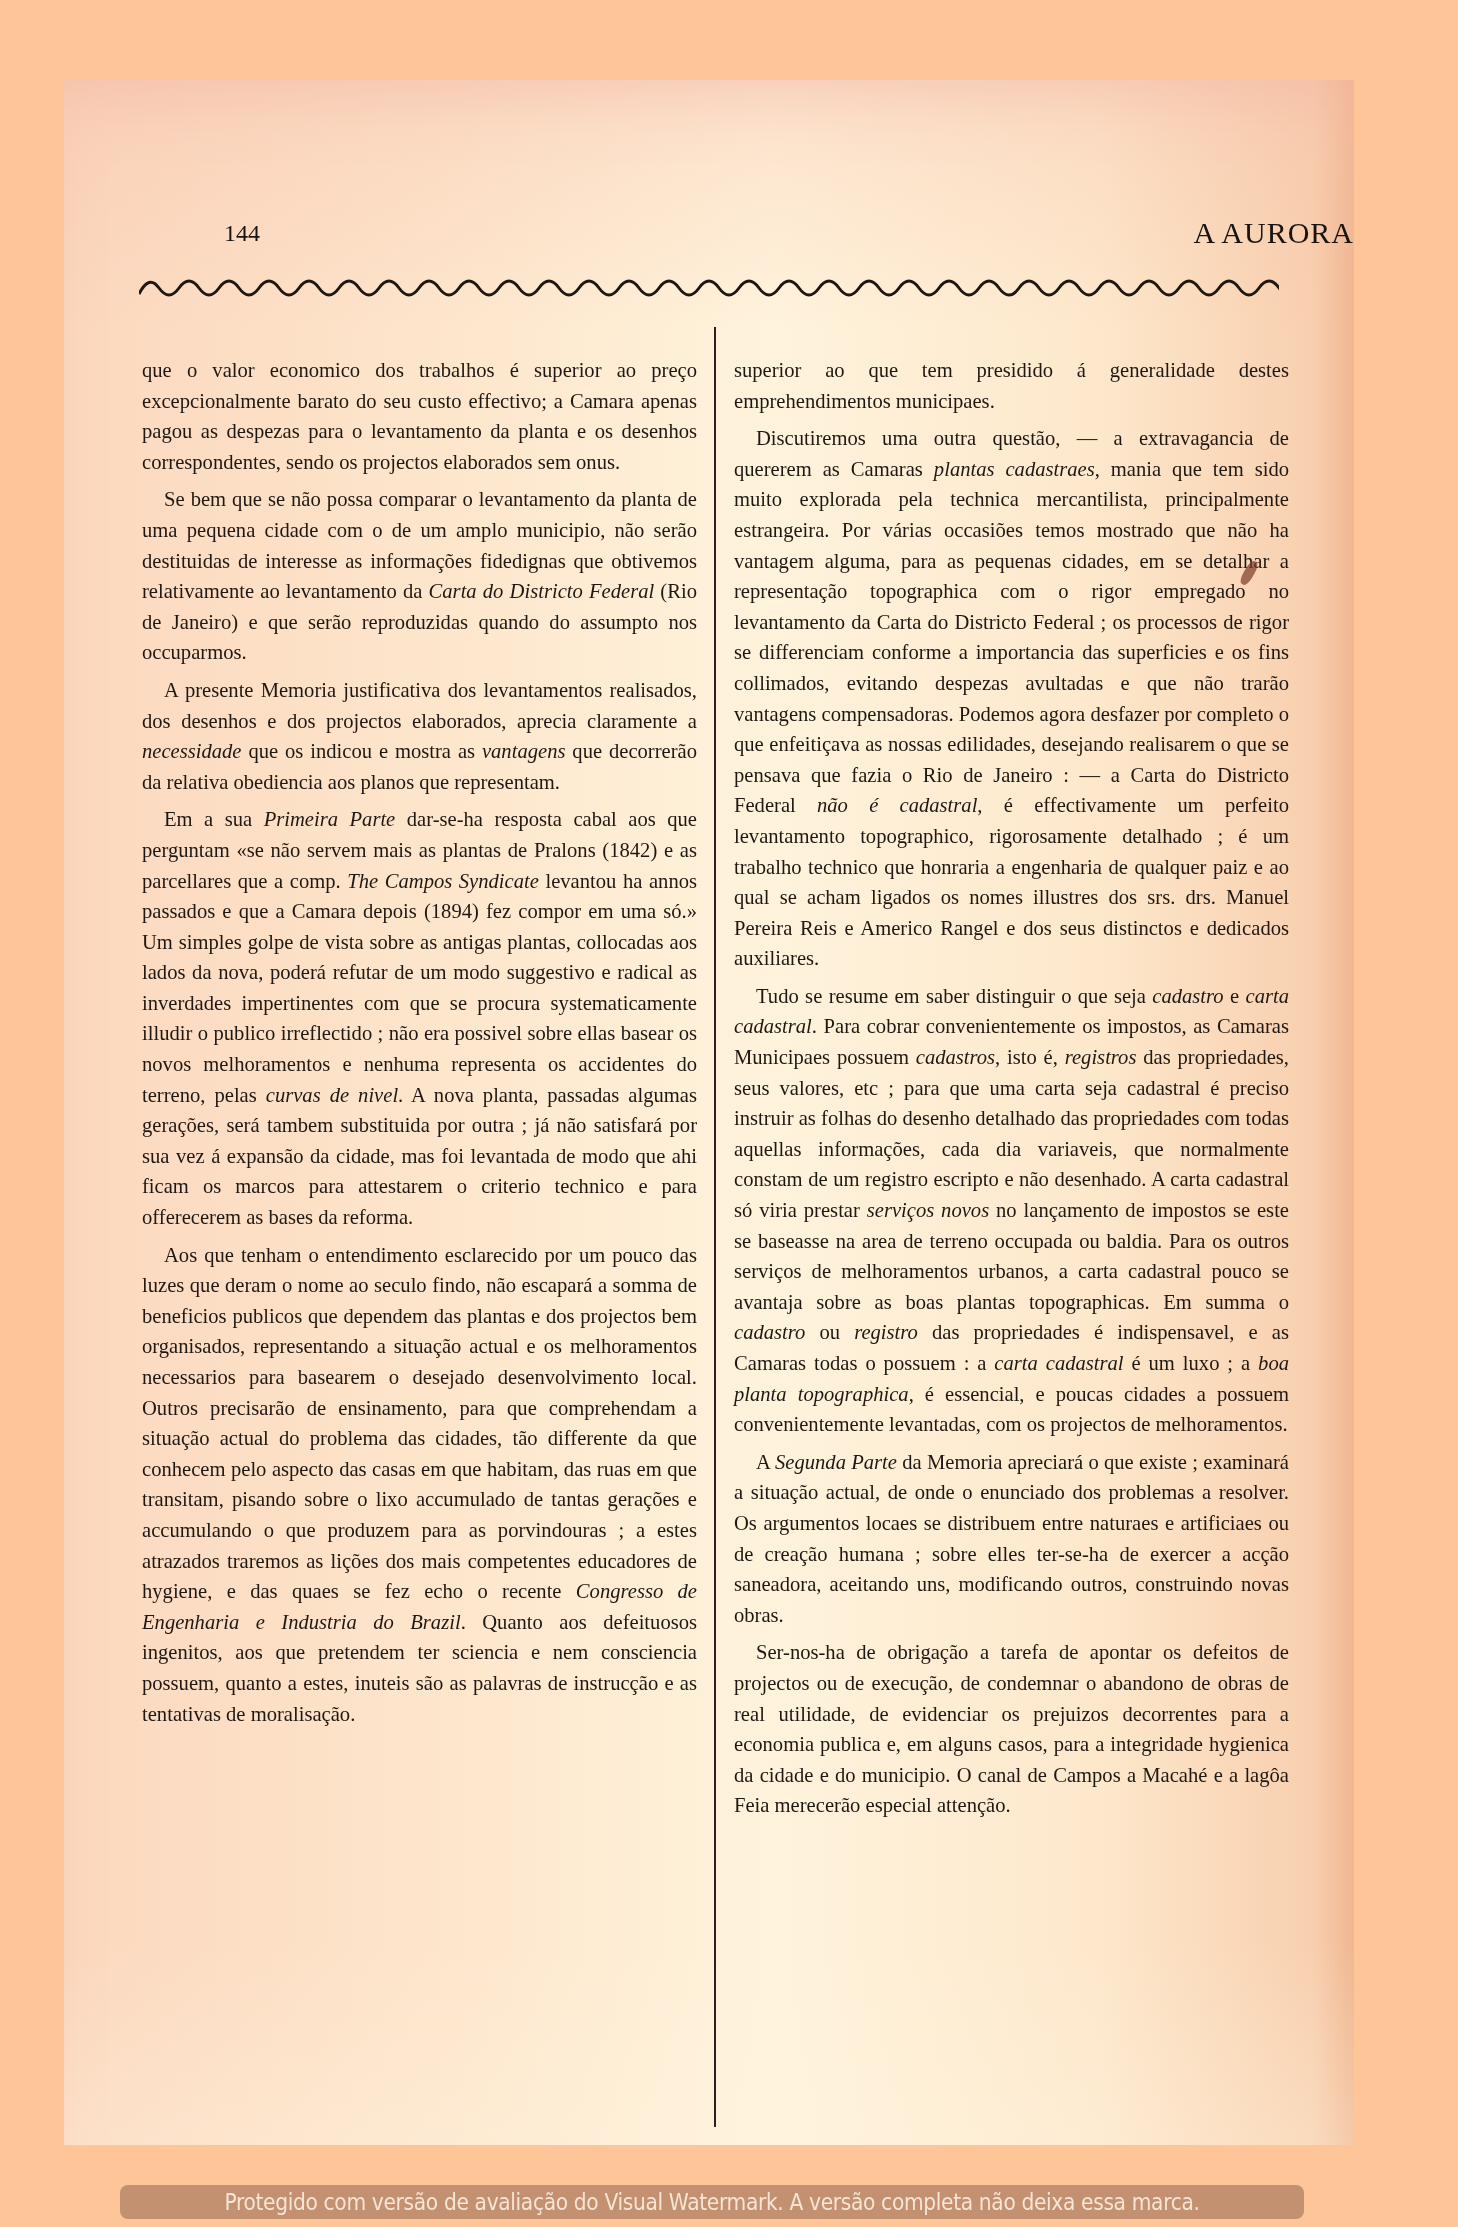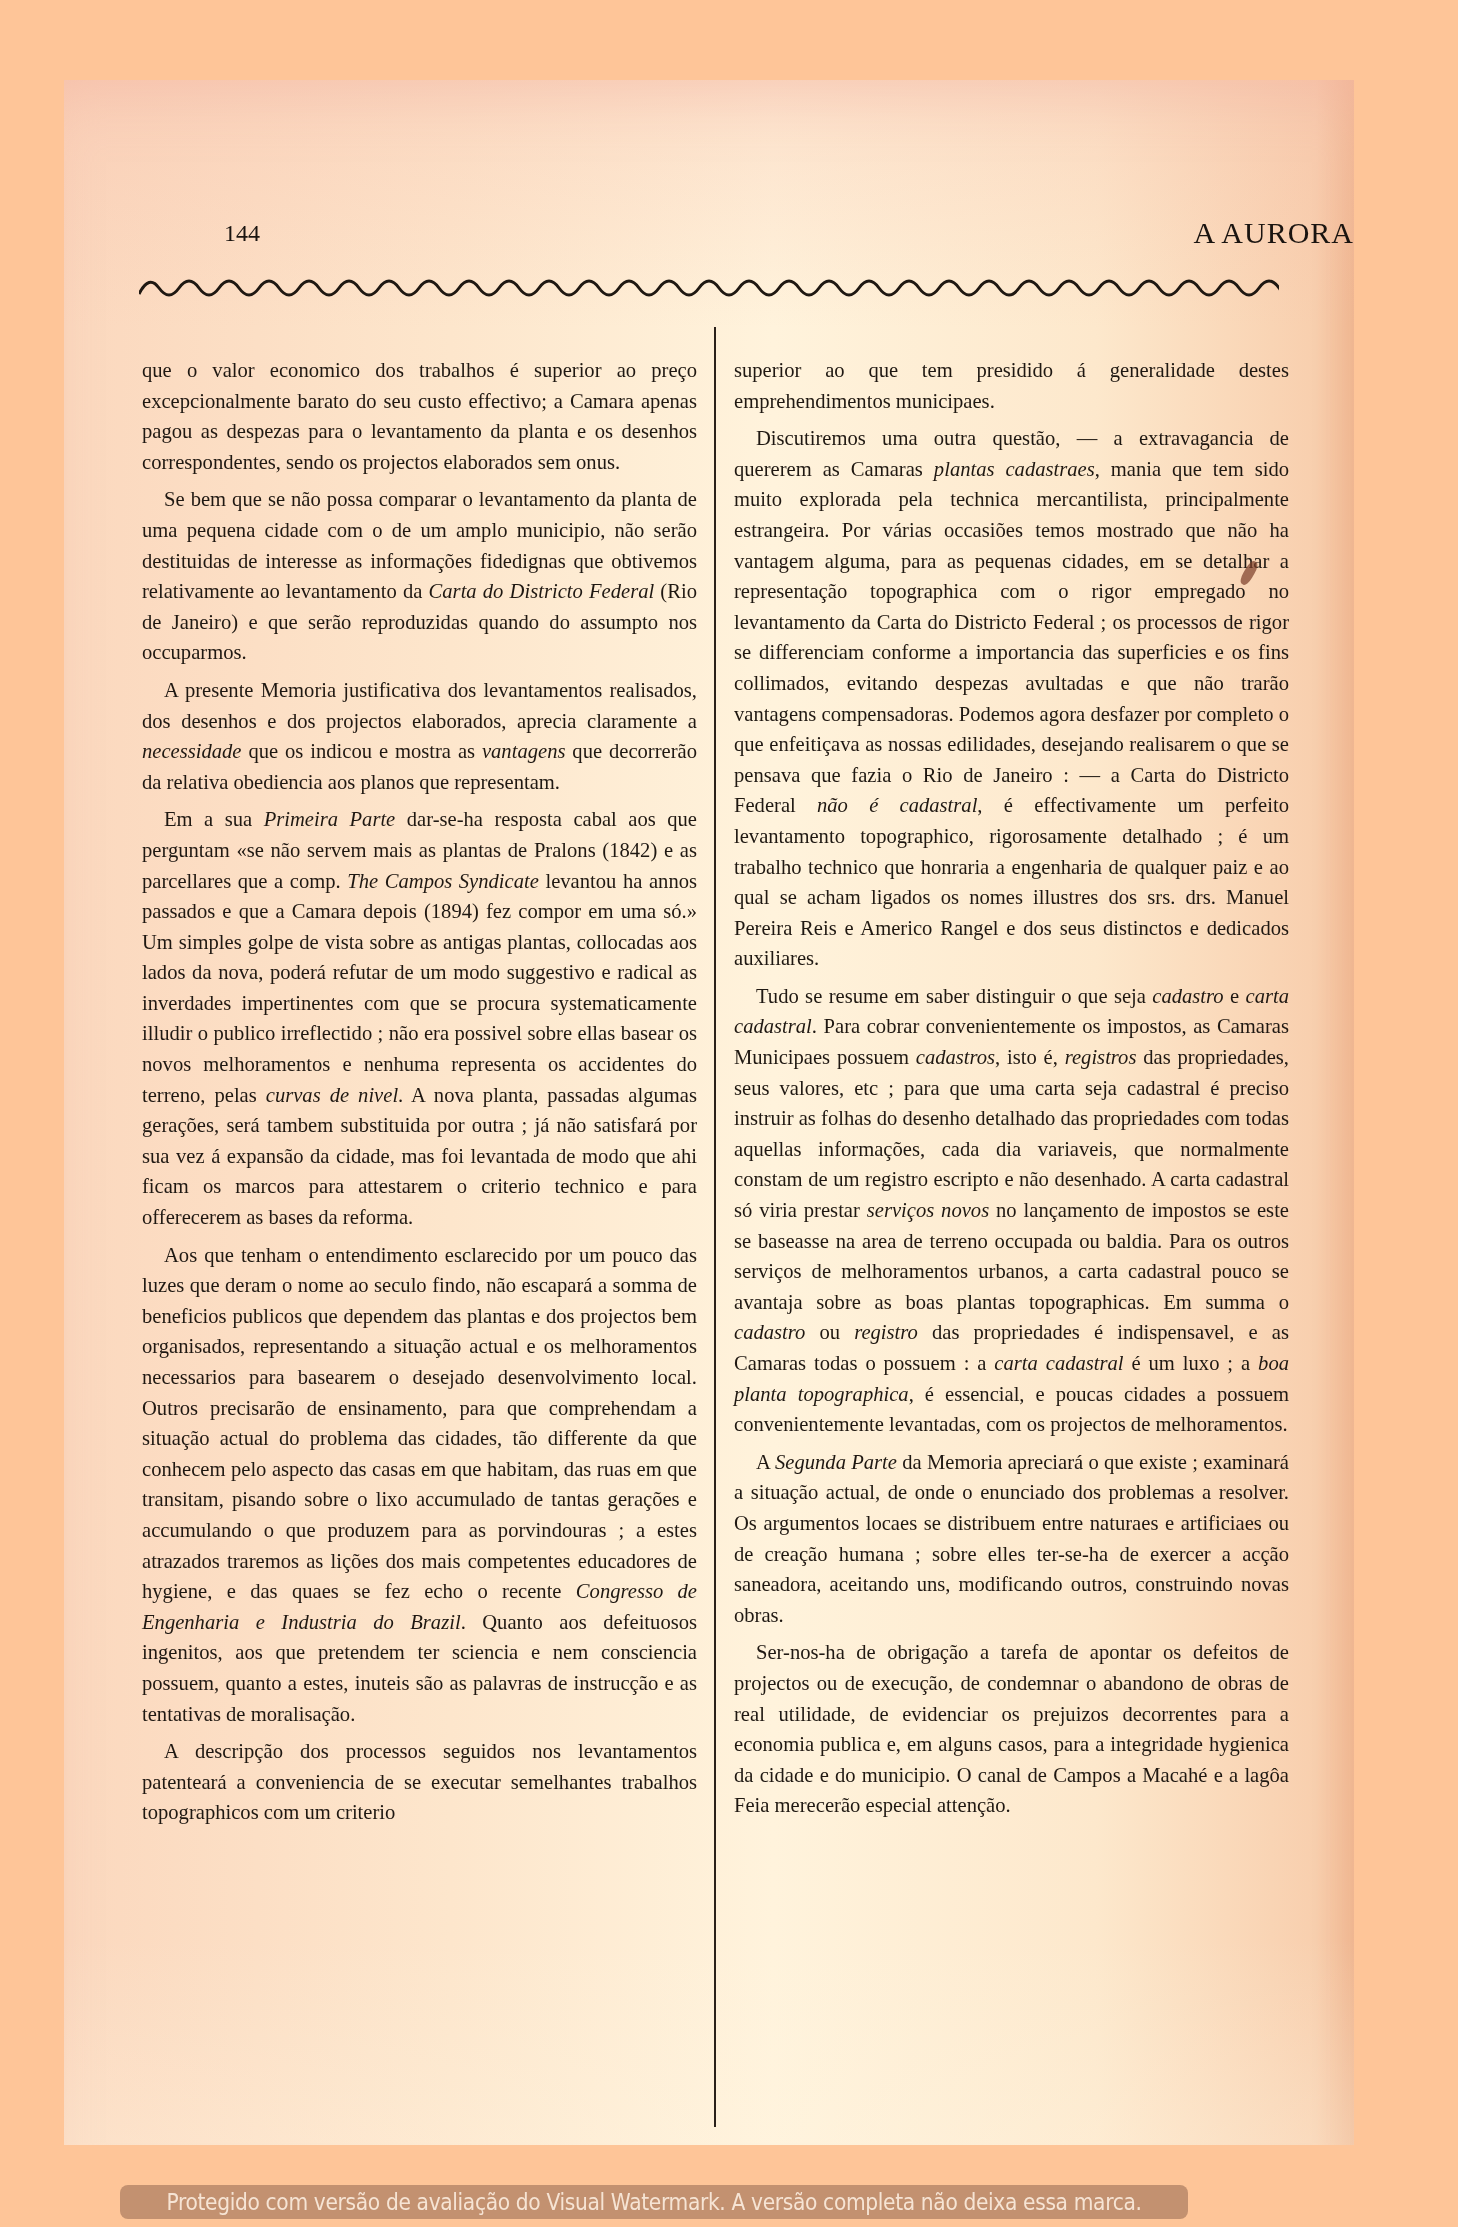--- a/index.html
+++ b/index.html
@@ -48,21 +48,21 @@
     position: absolute; left: 572px; top: 0; width: 2px; height: 1800px; background: #2a211a;
   }
   .col p { margin: 0 0 7px 0; text-indent: 22px; }
   .col p.cont { text-indent: 0; }
   .col em { font-style: italic; }
   .stain {
     position: absolute; left: 1180px; top: 480px; width: 10px; height: 26px;
     background: #7a3d28; transform: rotate(30deg); border-radius: 40%; opacity: 0.7;
   }
   .watermark-bar {
-    position: absolute; left: 120px; top: 2185px; width: 1068px; height: 34px;
+    position: absolute; left: 120px; top: 2185px; width: 1184px; height: 34px;
     background: #c39170; border-radius: 8px;
     display: flex; align-items: center; justify-content: center;
   }
   .watermark-text {
     font-family: "DejaVu Sans", sans-serif; font-size: 23px; color: #f6e4d4; letter-spacing: -0.4px;
     transform: scaleX(0.88); white-space: nowrap;
   }
 </style>
 </head>
 <body>
@@ -77,21 +77,20 @@
     <path id="wavepath" fill="none" stroke="#1f1812" stroke-width="3" d="M0,24 q10,-20 20,-6 t20,0 t20,0 t20,0 t20,0 t20,0 t20,0 t20,0 t20,0 t20,0 t20,0 t20,0 t20,0 t20,0 t20,0 t20,0 t20,0 t20,0 t20,0 t20,0 t20,0 t20,0 t20,0 t20,0 t20,0 t20,0 t20,0 t20,0 t20,0 t20,0 t20,0 t20,0 t20,0 t20,0 t20,0 t20,0 t20,0 t20,0 t20,0 t20,0 t20,0 t20,0 t20,0 t20,0 t20,0 t20,0 t20,0 t20,0 t20,0 t20,0 t20,0 t20,0 t20,0 t20,0 t20,0 t20,0 t20,0 t20,0 t20,0"></path>
   </svg>
 
   <div class="columns">
     <div class="col col-left" id="left-col">
         <p class="cont">que o valor economico dos trabalhos é superior ao preço excepcionalmente barato do seu custo effectivo; a Camara apenas pagou as despezas para o levantamento da planta e os desenhos correspondentes, sendo os projectos elaborados sem onus.</p>
         <p>Se bem que se não possa comparar o levantamento da planta de uma pequena cidade com o de um amplo municipio, não serão destituidas de interesse as informações fidedignas que obtivemos relativamente ao levantamento da <em>Carta do Districto Federal</em> (Rio de Janeiro) e que serão reproduzidas quando do assumpto nos occuparmos.</p>
         <p>A presente Memoria justificativa dos levantamentos realisados, dos desenhos e dos projectos elaborados, aprecia claramente a <em>necessidade</em> que os indicou e mostra as <em>vantagens</em> que decorrerão da relativa obediencia aos planos que representam.</p>
         <p>Em a sua <em>Primeira Parte</em> dar-se-ha resposta cabal aos que perguntam «se não servem mais as plantas de Pralons (1842) e as parcellares que a comp. <em>The Campos Syndicate</em> levantou ha annos passados e que a Camara depois (1894) fez compor em uma só.» Um simples golpe de vista sobre as antigas plantas, collocadas aos lados da nova, poderá refutar de um modo suggestivo e radical as inverdades impertinentes com que se procura systematicamente illudir o publico irreflectido ; não era possivel sobre ellas basear os novos melhoramentos e nenhuma representa os accidentes do terreno, pelas <em>curvas de nivel</em>. A nova planta, passadas algumas gerações, será tambem substituida por outra ; já não satisfará por sua vez á expansão da cidade, mas foi levantada de modo que ahi ficam os marcos para attestarem o criterio technico e para offerecerem as bases da reforma.</p>
         <p>Aos que tenham o entendimento esclarecido por um pouco das luzes que deram o nome ao seculo findo, não escapará a somma de beneficios publicos que dependem das plantas e dos projectos bem organisados, representando a situação actual e os melhoramentos necessarios para basearem o desejado desenvolvimento local. Outros precisarão de ensinamento, para que comprehendam a situação actual do problema das cidades, tão differente da que conhecem pelo aspecto das casas em que habitam, das ruas em que transitam, pisando sobre o lixo accumulado de tantas gerações e accumulando o que produzem para as porvindouras ; a estes atrazados traremos as lições dos mais competentes educadores de hygiene, e das quaes se fez echo o recente <em>Congresso de Engenharia e Industria do Brazil</em>. Quanto aos defeituosos ingenitos, aos que pretendem ter sciencia e nem consciencia possuem, quanto a estes, inuteis são as palavras de instrucção e as tentativas de moralisação.</p>
-        <p>A descripção dos processos seguidos nos levantamentos patenteará a conveniencia de se executar semelhantes trabalhos topographicos com um criterio</p>
       </div>
     <div class="col-divider"></div>
     <div class="col col-right" id="right-col">
         <p class="cont">superior ao que tem presidido á generalidade destes emprehendimentos municipaes.</p>
         <p>Discutiremos uma outra questão, — a extravagancia de quererem as Camaras <em>plantas cadastraes</em>, mania que tem sido muito explorada pela technica mercantilista, principalmente estrangeira. Por várias occasiões temos mostrado que não ha vantagem alguma, para as pequenas cidades, em se detalhar a representação topographica com o rigor empregado no levantamento da Carta do Districto Federal ; os processos de rigor se differenciam conforme a importancia das superficies e os fins collimados, evitando despezas avultadas e que não trarão vantagens compensadoras. Podemos agora desfazer por completo o que enfeitiçava as nossas edilidades, desejando realisarem o que se pensava que fazia o Rio de Janeiro : — a Carta do Districto Federal <em>não é cadastral</em>, é effectivamente um perfeito levantamento topographico, rigorosamente detalhado ; é um trabalho technico que honraria a engenharia de qualquer paiz e ao qual se acham ligados os nomes illustres dos srs. drs. Manuel Pereira Reis e Americo Rangel e dos seus distinctos e dedicados auxiliares.</p>
         <p>Tudo se resume em saber distinguir o que seja <em>cadastro</em> e <em>carta cadastral</em>. Para cobrar convenientemente os impostos, as Camaras Municipaes possuem <em>cadastros</em>, isto é, <em>registros</em> das propriedades, seus valores, etc ; para que uma carta seja cadastral é preciso instruir as folhas do desenho detalhado das propriedades com todas aquellas informações, cada dia variaveis, que normalmente constam de um registro escripto e não desenhado. A carta cadastral só viria prestar <em>serviços novos</em> no lançamento de impostos se este se baseasse na area de terreno occupada ou baldia. Para os outros serviços de melhoramentos urbanos, a carta cadastral pouco se avantaja sobre as boas plantas topographicas. Em summa o <em>cadastro</em> ou <em>registro</em> das propriedades é indispensavel, e as Camaras todas o possuem : a <em>carta cadastral</em> é um luxo ; a <em>boa planta topographica</em>, é essencial, e poucas cidades a possuem convenientemente levantadas, com os projectos de melhoramentos.</p>
         <p>A <em>Segunda Parte</em> da Memoria apreciará o que existe ; examinará a situação actual, de onde o enunciado dos problemas a resolver. Os argumentos locaes se distribuem entre naturaes e artificiaes ou de creação humana ; sobre elles ter-se-ha de exercer a acção saneadora, aceitando uns, modificando outros, construindo novas obras.</p>
         <p>Ser-nos-ha de obrigação a tarefa de apontar os defeitos de projectos ou de execução, de condemnar o abandono de obras de real utilidade, de evidenciar os prejuizos decorrentes para a economia publica e, em alguns casos, para a integridade hygienica da cidade e do municipio. O canal de Campos a Macahé e a lagôa Feia merecerão especial attenção.</p>
       </div>
   </div>

